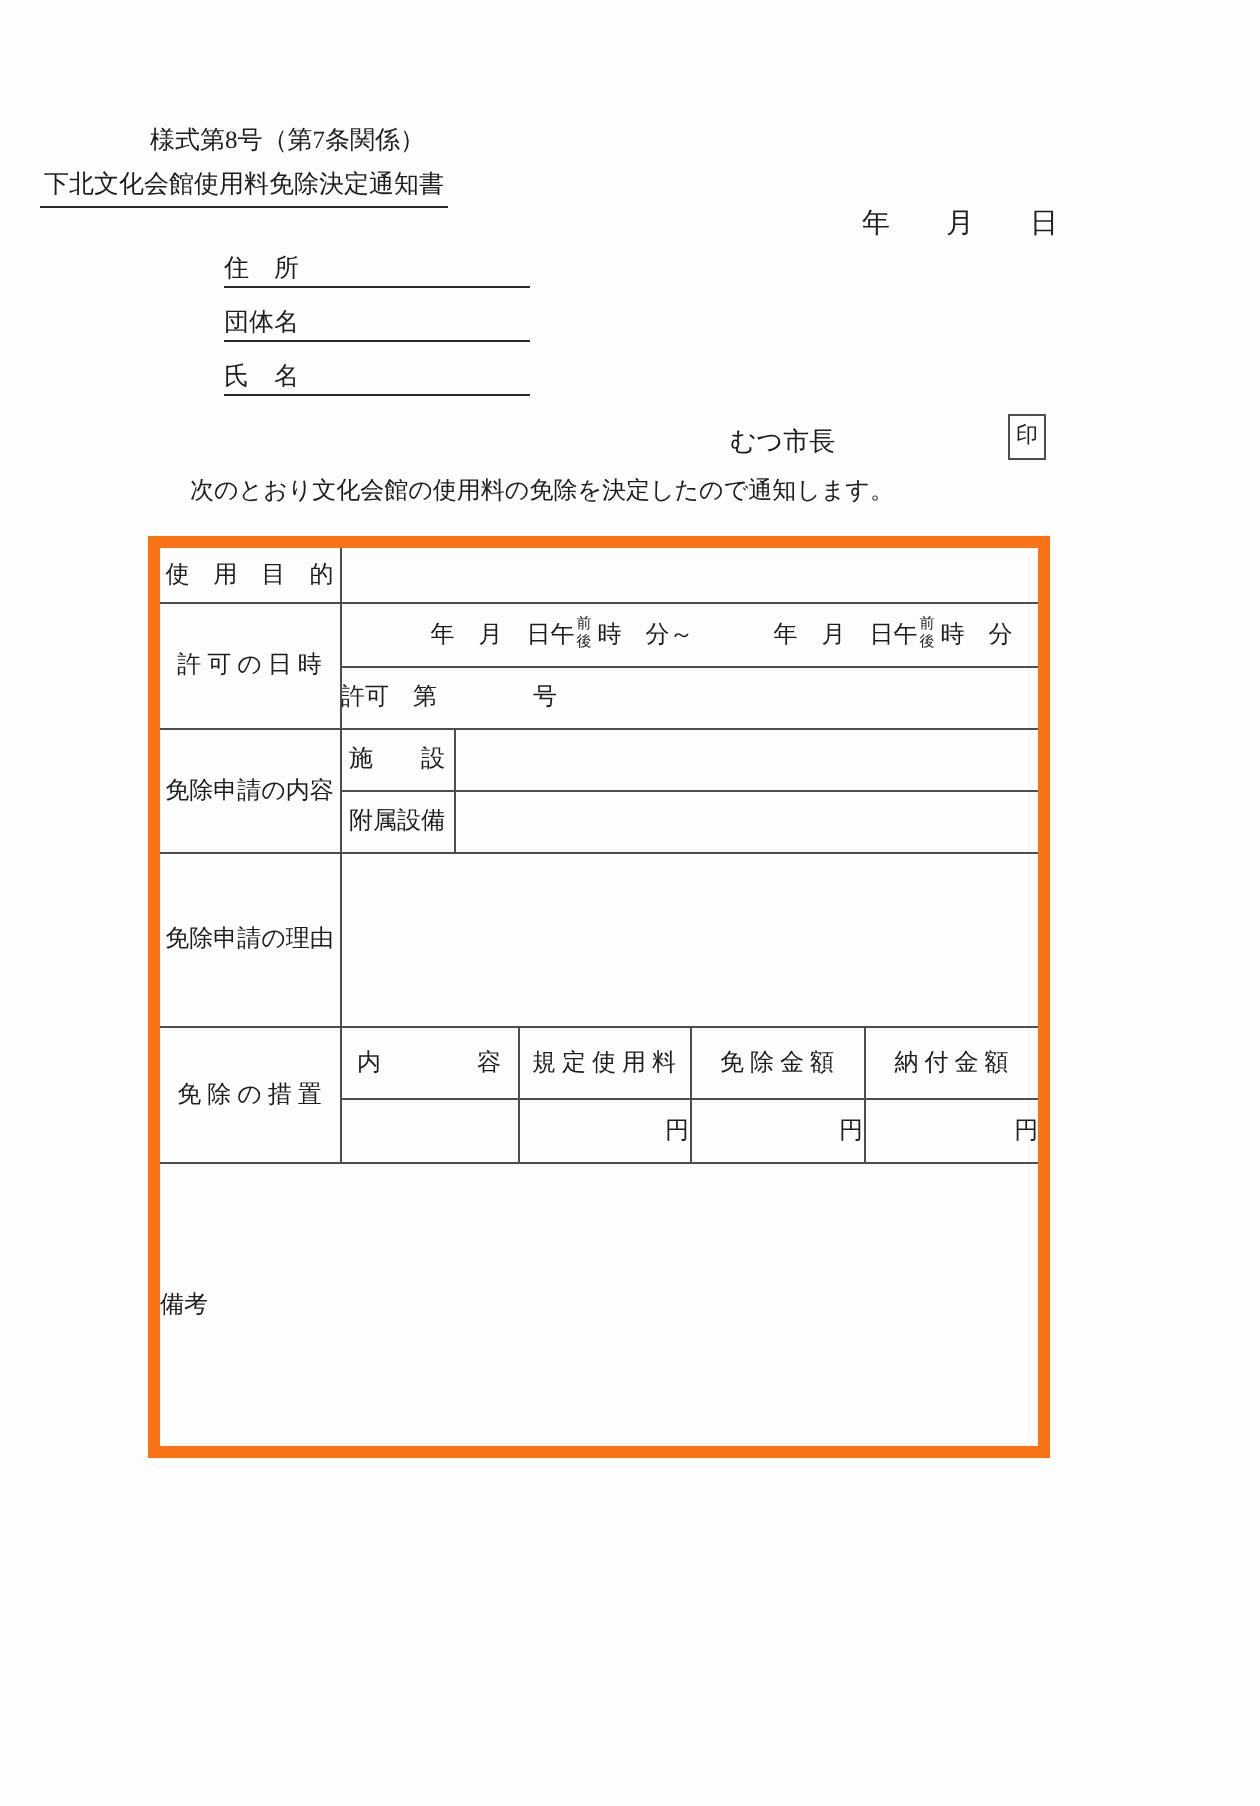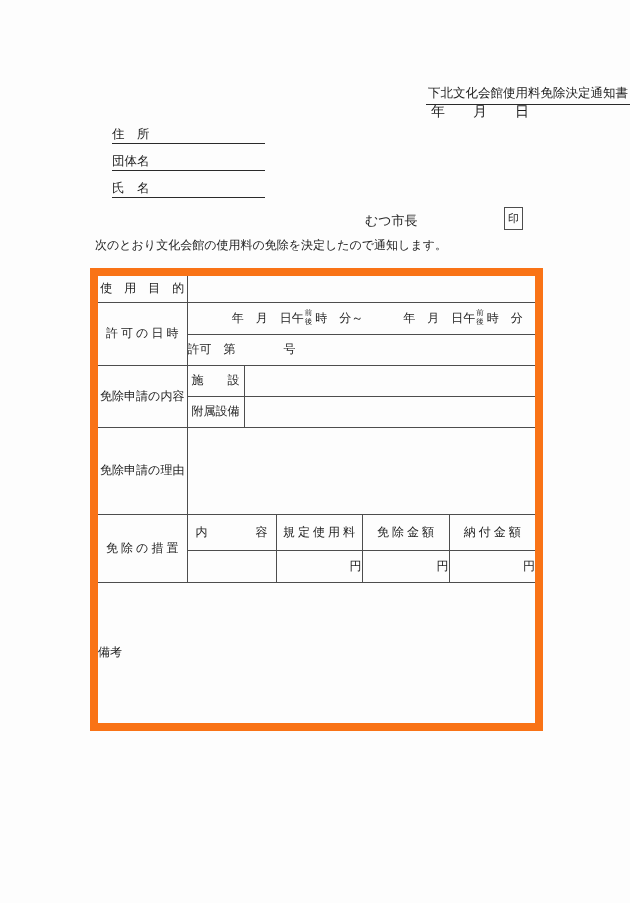--- a/index.html
+++ b/index.html
@@ -21,21 +21,22 @@
     left: 75px;
     top: 62px;
     font-size: 12.5px;
     white-space: pre;
   }
   .doc-title-wrap {
     position: absolute;
     left: 0;
     right: 0;
     top: 83px;
-    text-align: right;
+    text-align: left;
+    padding-left: 20px;
   }
   .doc-title {
     display: inline-block;
     font-size: 12.5px;
     border-bottom: 1px solid #2a2a2a;
     padding: 0 2px 2px 2px;
     white-space: pre;
   }
   .date-line {
     position: absolute;
@@ -85,26 +86,26 @@
   }
   .intro-line {
     position: absolute;
     left: 95px;
     top: 237px;
     font-size: 12px;
     white-space: pre;
   }
   table.main {
     position: absolute;
-    left: 90px;
+    left: 74px;
     top: 268px;
     width: 445px;
     border-collapse: collapse;
     table-layout: fixed;
-    border: 8px solid #f97316;
+    border: 6px solid #f97316;
   }
   table.main td {
     border: 1px solid #4d4d4d;
     font-size: 12px;
     color: #1c1c1c;
     padding: 0;
     vertical-align: middle;
     overflow: hidden;
   }
   td.label-cell {
@@ -139,20 +140,21 @@
     line-height: 1.15;
     margin: 0 3px 0 1px;
   }
   .dtgap { display: inline-block; width: 40px; }
 </style>
 </head>
 <body>
 
 <div class="page">
 
+  <div class="form-number">様式第8号（第7条関係）</div>
 
   <div class="doc-title-wrap">
     <span class="doc-title">下北文化会館使用料免除決定通知書</span>
   </div>
 
   <div class="date-line">年　　月　　日</div>
 
   <div class="recipient">
     <div class="field">住　所</div>
     <div class="field">団体名</div>

